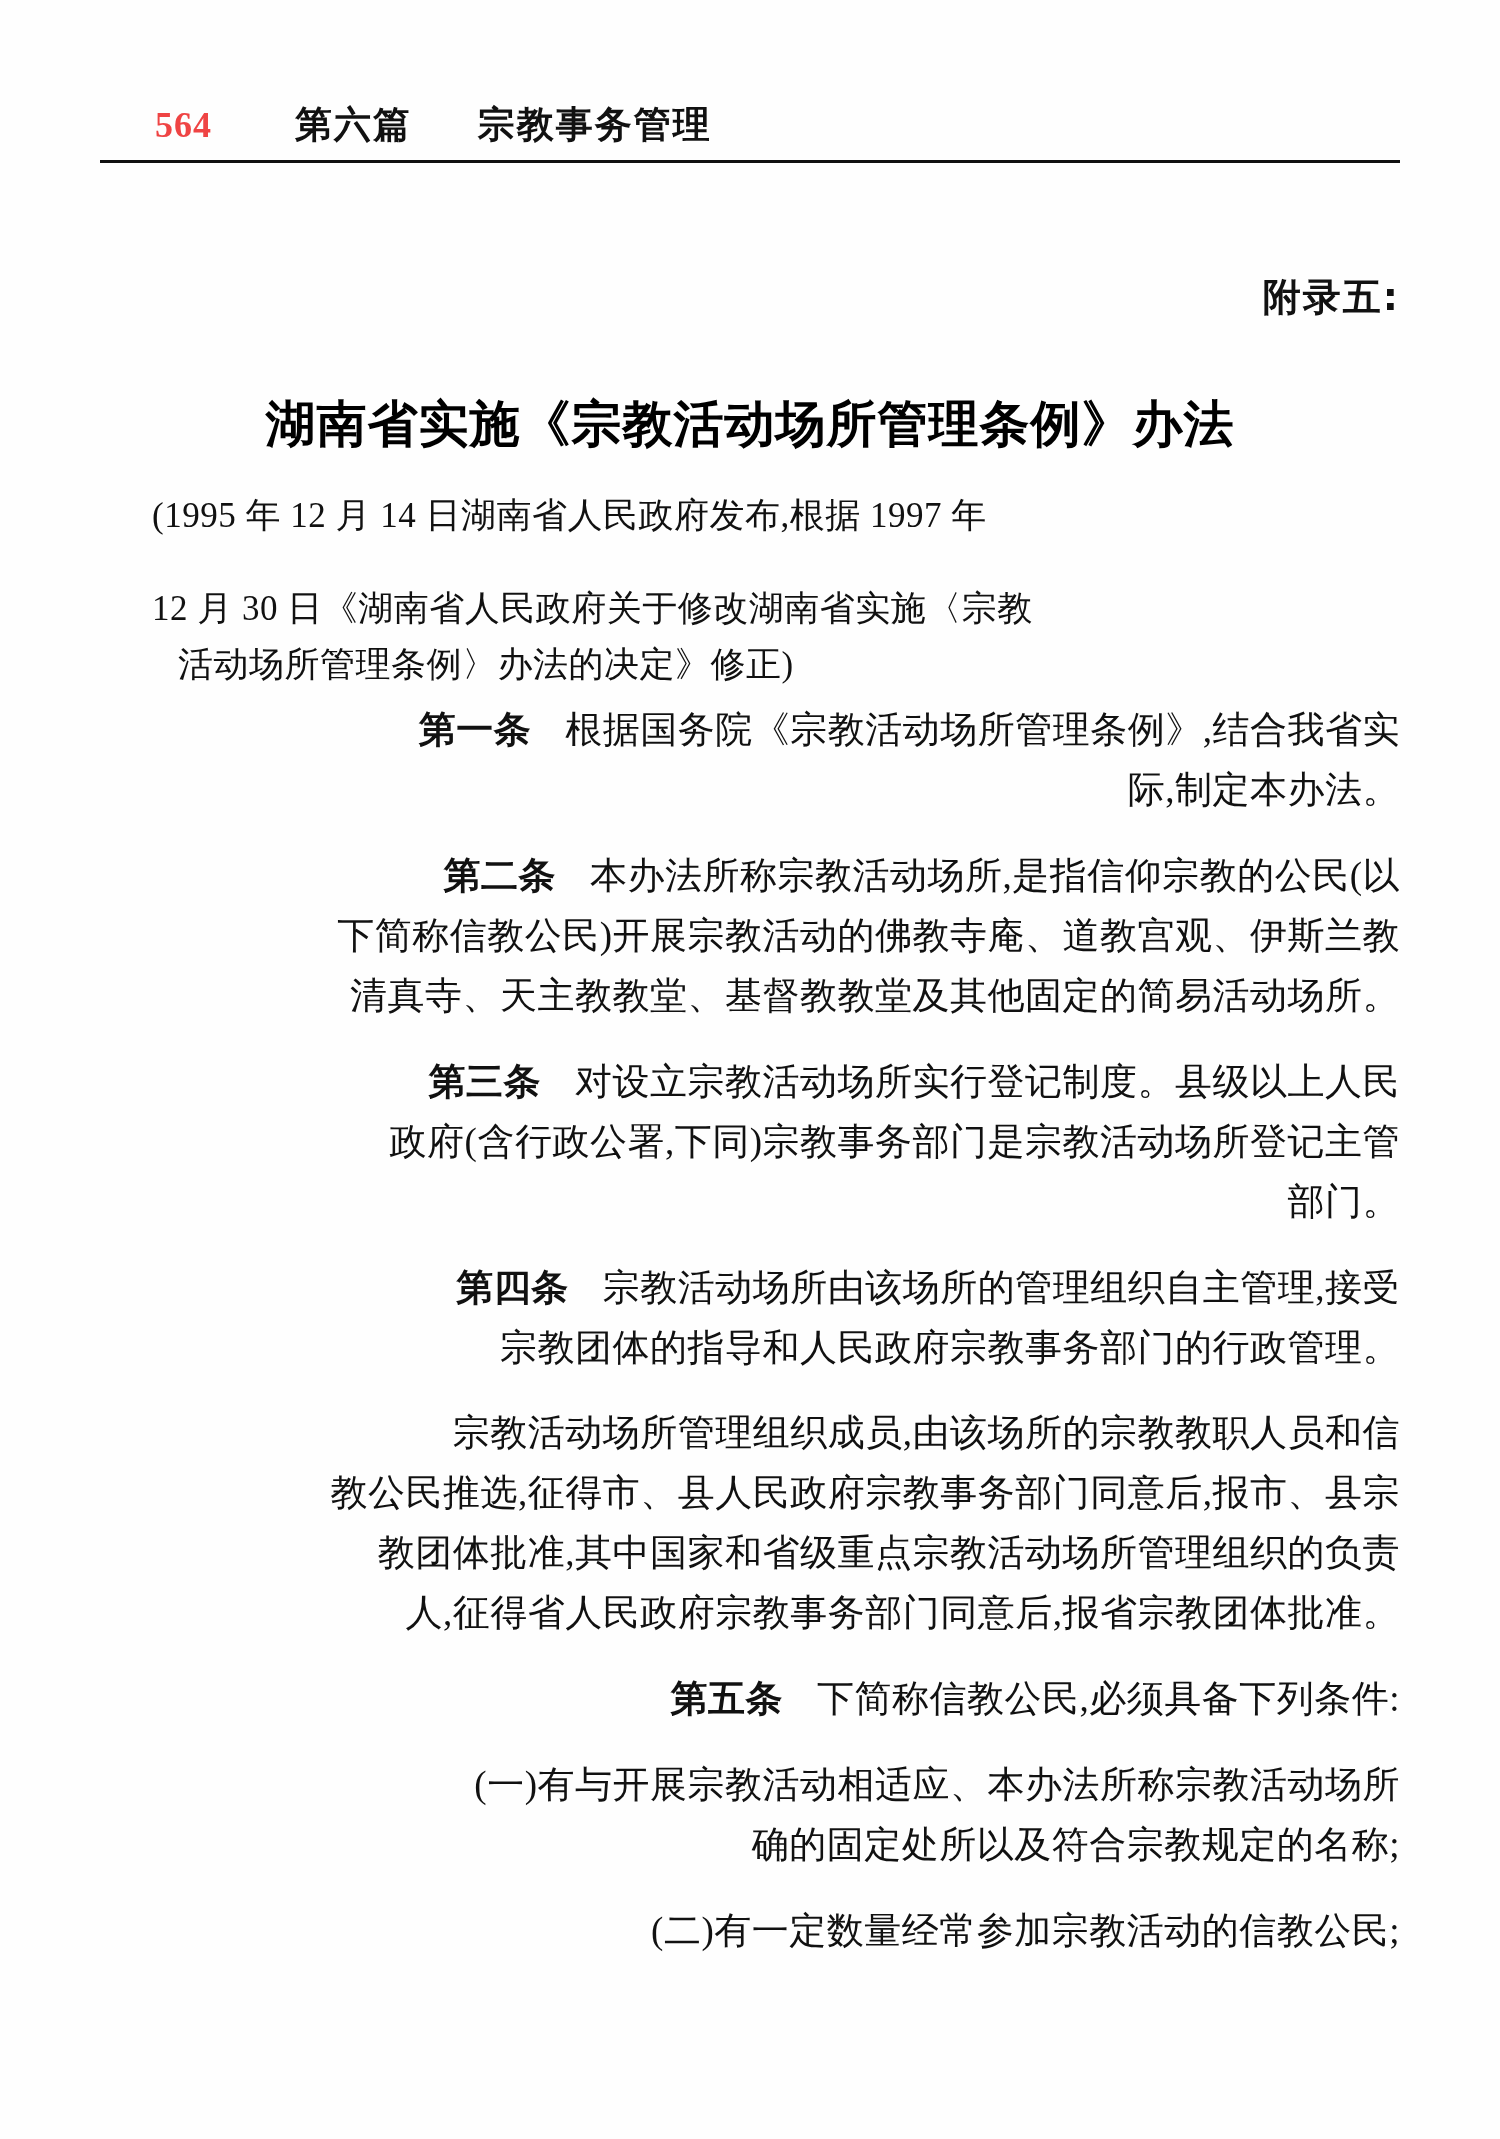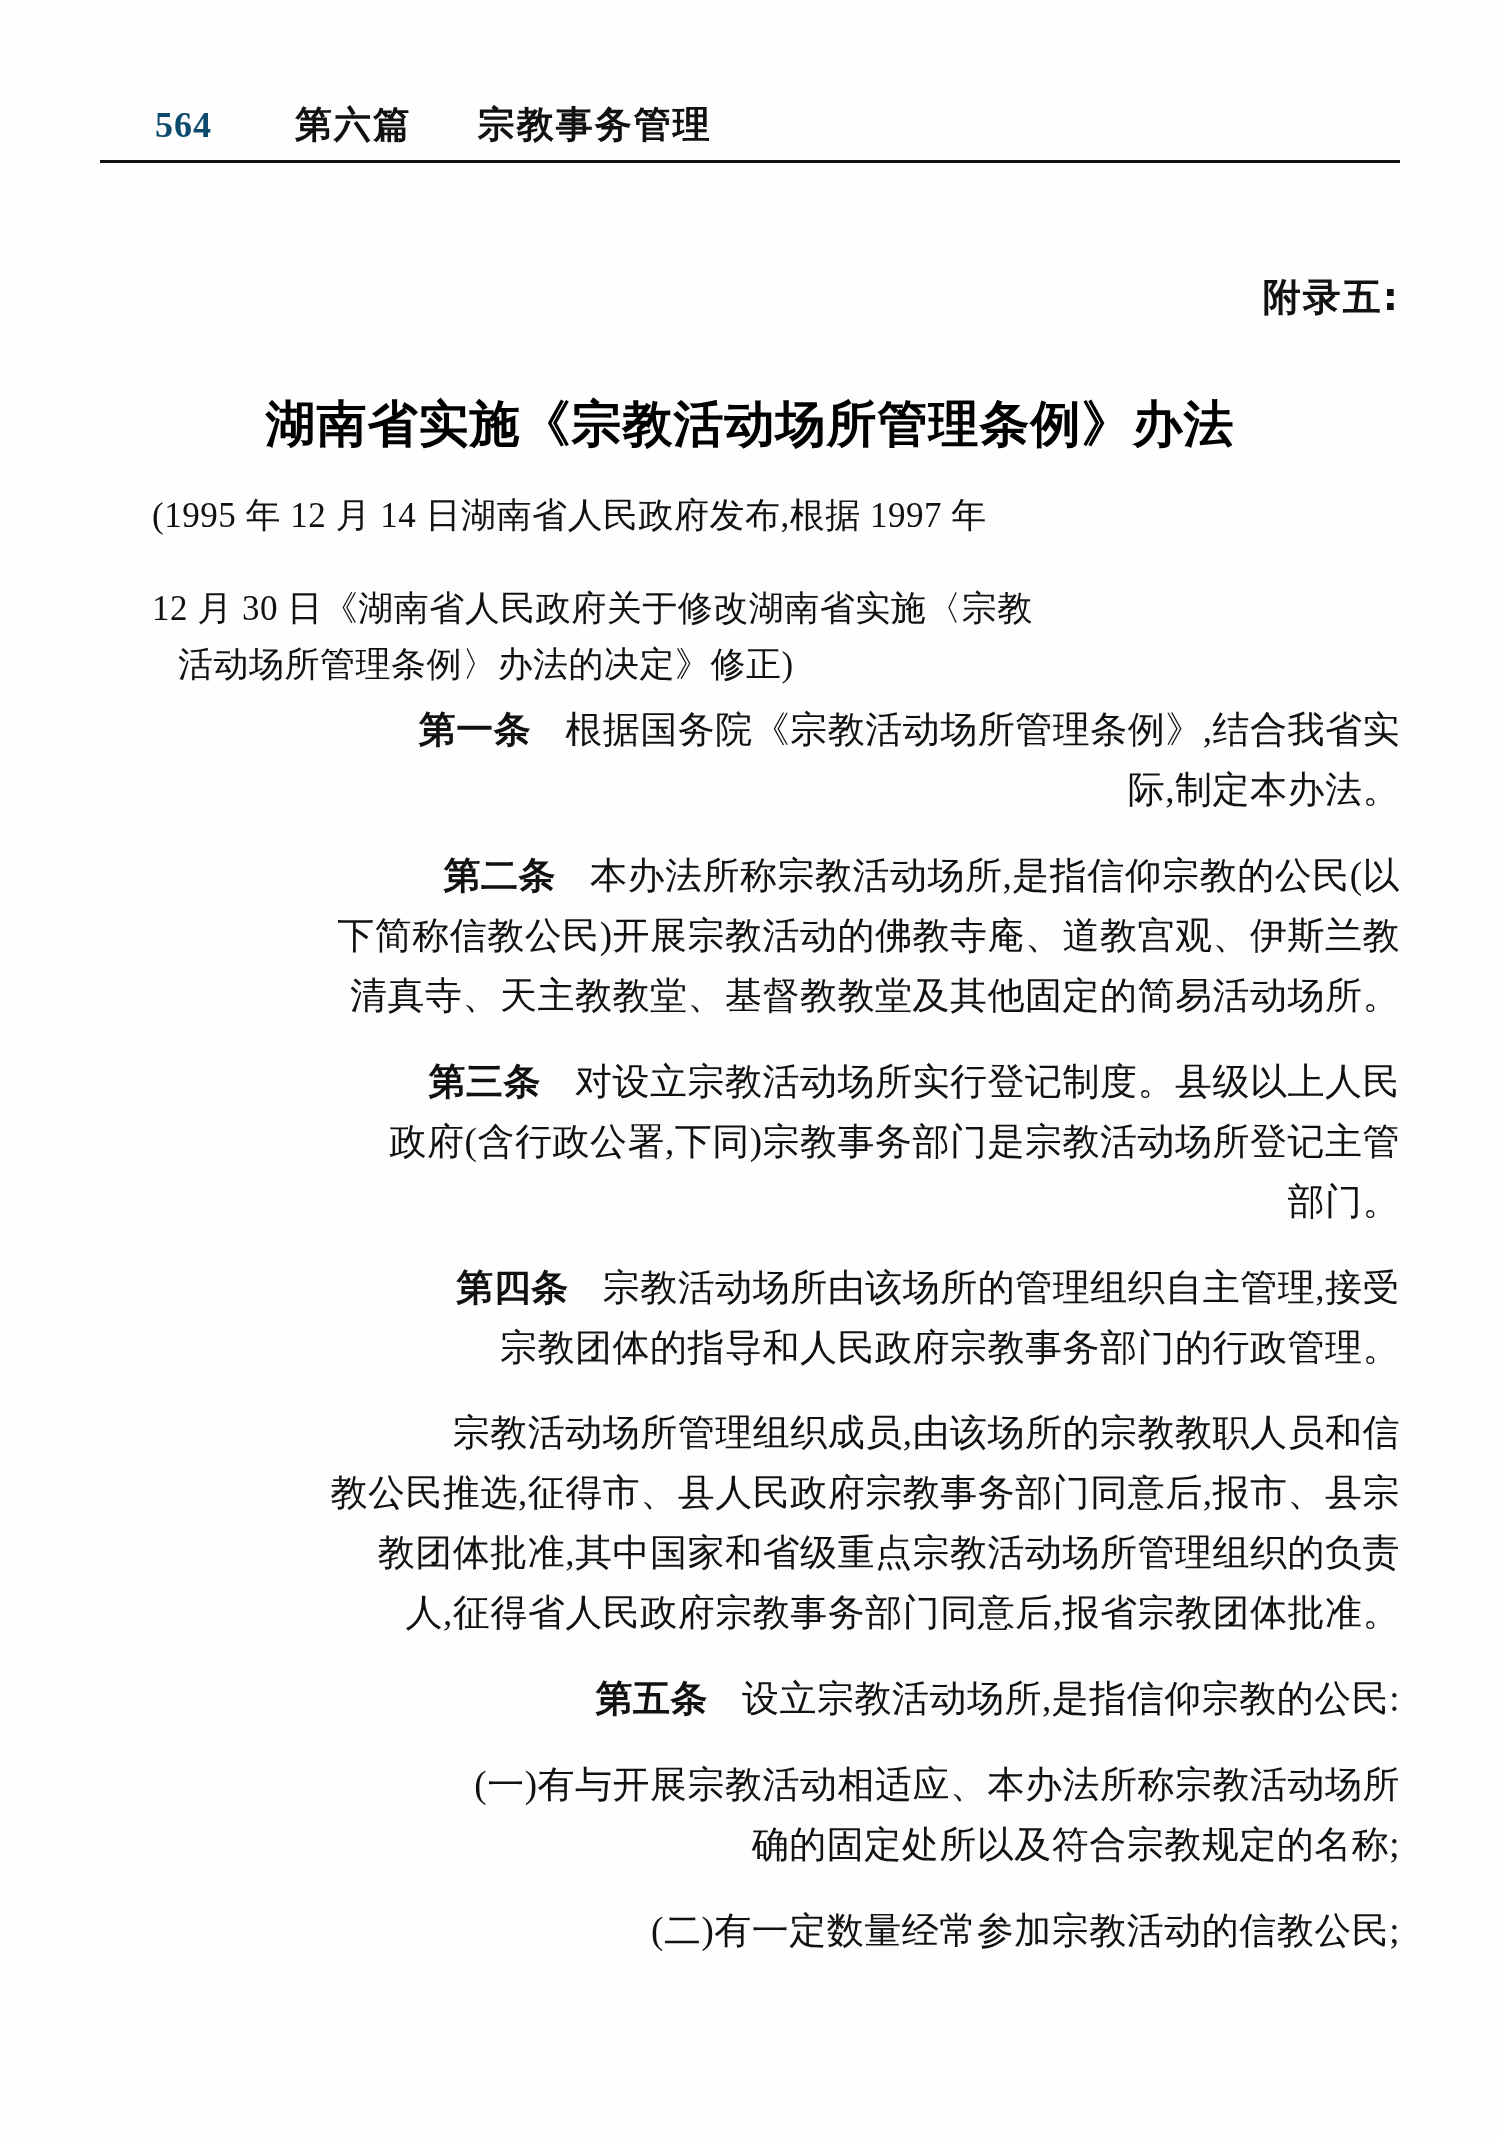--- a/index.html
+++ b/index.html
@@ -29,21 +29,21 @@
     top: 100px;
     width: 1190px;
     display: flex;
     align-items: baseline;
   }
   .page-number {
     font-size: 36px;
     font-weight: 700;
     letter-spacing: 1px;
     font-family: "Liberation Serif", "DejaVu Serif", serif;
-    color: #0c4a6e;
+    color: #ef4444;
     width: 140px;
   }
   .header-title {
     font-size: 37px;
     font-weight: 700;
     letter-spacing: 2px;
     color: #111;
     font-family: "DejaVu Sans", "Liberation Sans", sans-serif;
     white-space: nowrap;
   }
@@ -184,21 +184,21 @@
     </div>
 
     <div class="article">
       <p><span class="indent"></span><span>宗教活动场所管理组织成员,由该场所的宗教教职人员和信</span></p>
       <p><span>教公民推选,征得市、县人民政府宗教事务部门同意后,报市、县宗</span></p>
       <p><span>教团体批准,其中国家和省级重点宗教活动场所管理组织的负责</span></p>
       <p><span>人,征得省人民政府宗教事务部门同意后,报省宗教团体批准。</span></p>
     </div>
 
     <div class="article">
-      <p><span class="indent"></span><span class="art-head">第五条</span><span class="gap-sm"></span><span>设立宗教活动场所,是指信仰宗教的公民:</span></p>
+      <p><span class="indent"></span><span class="art-head">第五条</span><span class="gap-sm"></span><span>下简称信教公民,必须具备下列条件:</span></p>
     </div>
 
     <div class="article">
       <p><span class="indent"></span><span>(一)有与开展宗教活动相适应、本办法所称宗教活动场所</span></p>
       <p><span>确的固定处所以及符合宗教规定的名称;</span></p>
     </div>
 
     <div class="article">
       <p><span class="indent"></span><span>(二)有一定数量经常参加宗教活动的信教公民;</span></p>
     </div>

